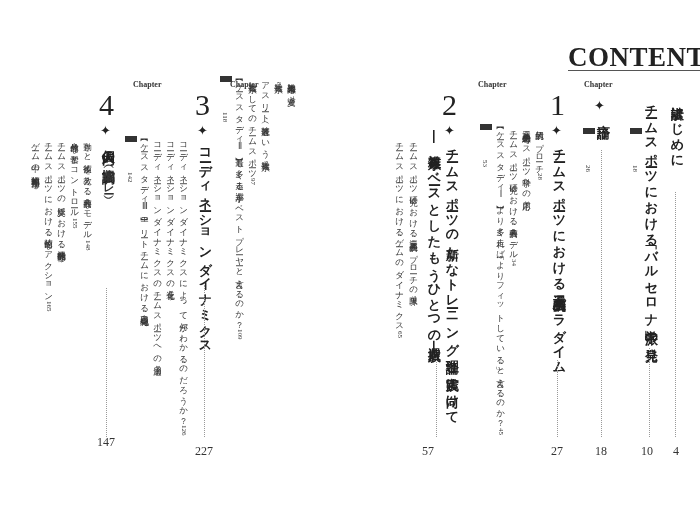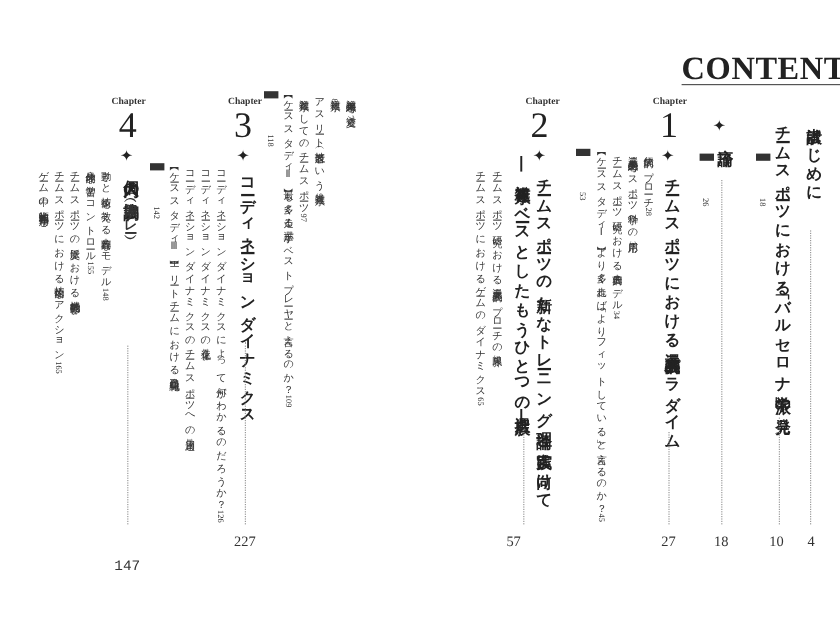--- a/index.html
+++ b/index.html
@@ -2,21 +2,21 @@
 <html><head>
 <meta charset="utf-8">
 <style>
   html, body { margin:0; padding:0; }
   body { width:700px; height:514px; background:#ffffff; position:relative; overflow:hidden;
          font-family:"DejaVu Serif", serif; color:#222; }
   .contents-title { position:absolute; left:568px; top:42px; font-family:"Liberation Serif", serif;
          font-size:27px; font-weight:bold; letter-spacing:0.5px; color:#222; }
   .contents-rule { position:absolute; left:568px; top:70px; width:132px; height:1px; background:#555; }
   .vcol { position:absolute; writing-mode:vertical-rl; white-space:nowrap; }
-  .chap-label { position:absolute; font-family:"Liberation Serif", serif; font-size:8px; font-weight:bold; color:#333; }
+  .chap-label { position:absolute; font-family:"Liberation Serif", serif; font-size:8px; font-weight:bold; color:#333;margin-left:40px; }
   .chap-num { position:absolute; font-family:"Liberation Serif", serif; font-size:30px; line-height:30px; color:#222; }
   .diamond { position:absolute; font-size:13px; line-height:13px; color:#222; }
   .title-main { font-family:"DejaVu Sans", sans-serif; font-size:13px; font-weight:bold; letter-spacing:1px; color:#222; }
   .title-sub { font-family:"DejaVu Sans", sans-serif; font-size:11px; letter-spacing:0.5px; color:#333; }
   .entry { font-family:"DejaVu Sans", sans-serif; font-size:8.5px; letter-spacing:0.8px; color:#333; }
   .entry .pg { font-family:"Liberation Serif", serif; font-size:7px; margin-top:4px; letter-spacing:0; }
   .ref-badge { position:absolute; writing-mode:vertical-rl; background:#333; color:#fff;
          font-family:"DejaVu Sans", sans-serif; font-size:7px; font-weight:bold; padding:2px 1px; letter-spacing:0.5px; }
   .ref-pg { position:absolute; writing-mode:vertical-rl; font-family:"Liberation Serif", serif; font-size:7px; color:#333; }
   .leader { position:absolute; width:0; border-left:1px dotted #999; }
@@ -136,21 +136,21 @@
 <div class="ref-badge" style="left:125px; top:136px;">参考文献</div>
 <div class="ref-pg" style="left:126px; top:172px;">142</div>
 
 <div class="chap-label" style="left:93px; top:80px;">Chapter</div>
 <div class="chap-num" style="left:99px; top:90px;">4</div>
 <div class="diamond" style="left:100px; top:124px;">✦</div>
 <div class="vcol title-main" style="left:99px; top:140px;">
   <span>個人内の協調</span><span class="title-sub">（個人プレー）</span>
 </div>
 <div class="leader" style="left:106px; top:288px; height:149px;"></div>
-<div class="page-num" style="left:106px; top:465px;font-family:Liberation Mono, monospace;">147</div>
+<div class="page-num" style="left:106px; top:435px;">147</div>
 
 <div class="vcol entry" style="left:82px; top:136px;">
   <span>動きと技術を教える古典的なモデル</span><span class="pg">148</span>
 </div>
 <div class="vcol entry" style="left:69px; top:136px;">
   <span>身体的な学習とコントロール</span><span class="pg">155</span>
 </div>
 <div class="vcol entry" style="left:56px; top:136px;">
   <span>チームスポーツの文脈における機能的動作</span><span class="pg">163</span>
 </div>

